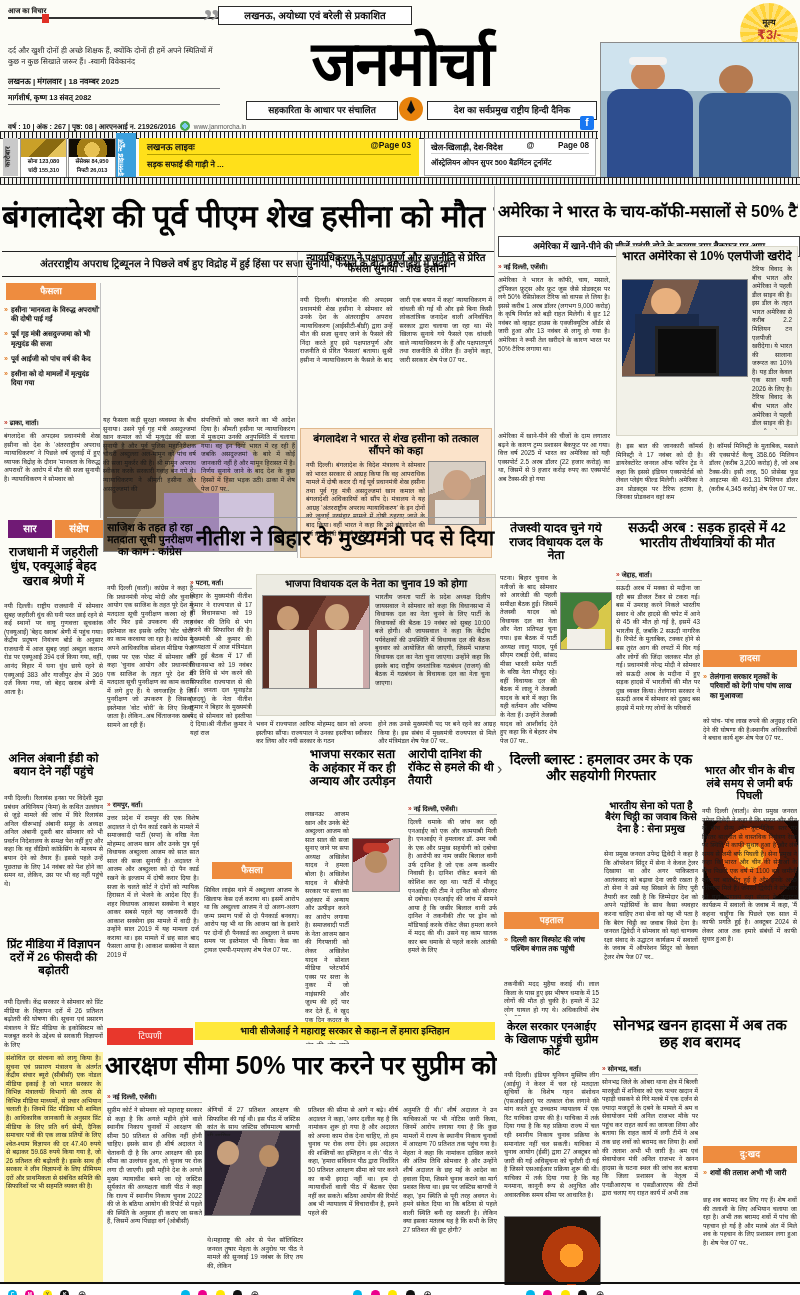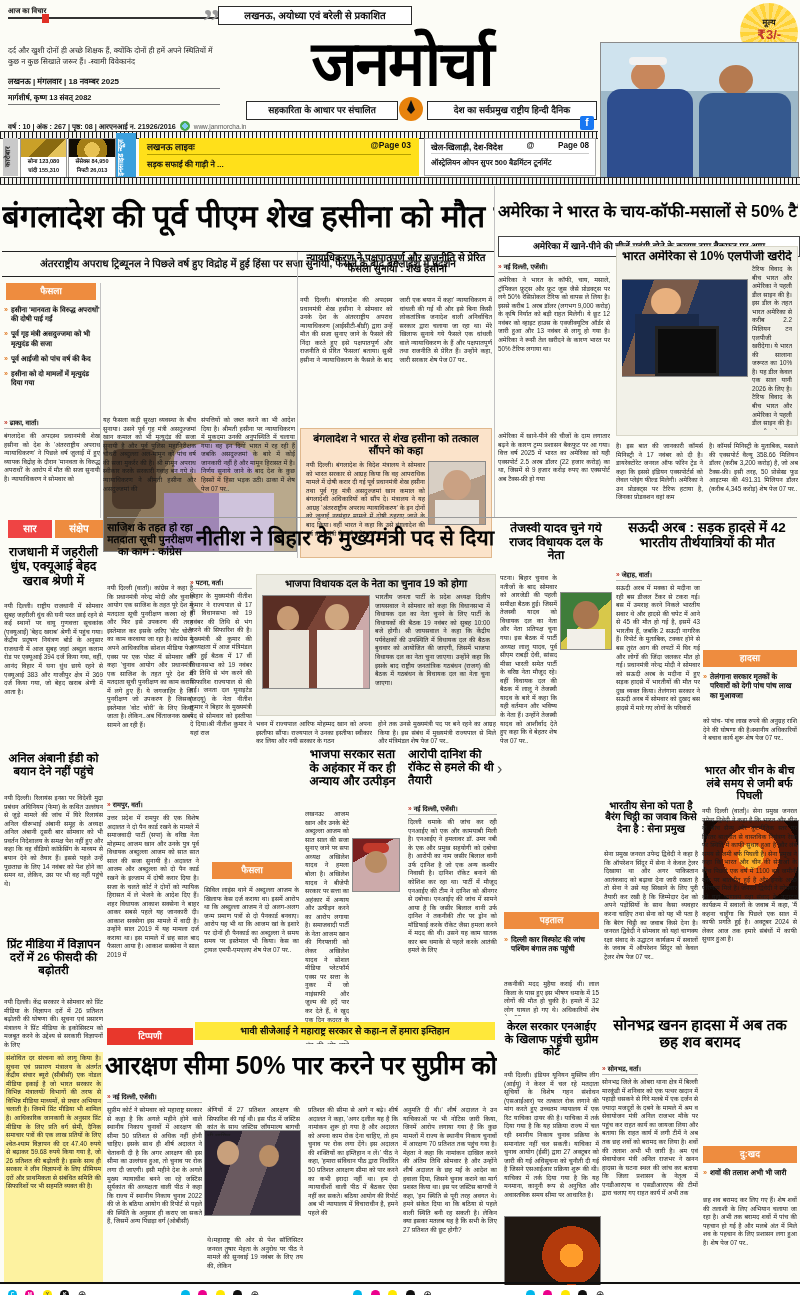--- a/index.html
+++ b/index.html
@@ -167,34 +167,34 @@
         <div class="abs" style="left:36px;top:34px;width:64px;height:60px;background:#1a2a4a"></div>
         <div class="abs" style="left:56px;top:46px;width:58px;height:44px;background:#0c0c0c;border:3px solid #222"></div>
       </div>
       <div class="bd" style="height:165px">टैरिफ विवाद के बीच भारत और अमेरिका ने पहली डील साइन की है। इस डील के तहत भारत अमेरिका से करीब 2.2 मिलियन टन एलपीजी खरीदेगा। ये भारत की सालाना जरूरत का 10% है। यह डील केवल एक साल यानी 2026 के लिए है। टैरिफ विवाद के बीच भारत और अमेरिका ने पहली डील साइन की है। इस डील के तहत भारत अमेरिका से करीब 2.2 मिलियन टन एलपीजी खरीदेगा। ये भारत की सालाना जरूरत का 10% है। यह डील केवल एक साल यानी 2026 के लिए है। इंडियन ऑइल कॉर्पोरेशन, भारत पेट्रोलियम कॉर्पोरेशन और हिंदुस्तान पेट्रोलियम कॉर्पोरेशन ने अमेरिकी एनर्जी सप्लायर्स- शेवरॉन, फिलिप्स 66 और टोटल एनर्जीज ट्रेडिंग के साथ की है। भारत दुनिया का दूसरा बड़ा एलपीजी उपभोक्ता है। अभी भारत अपनी एलपीजी जरूरतों का 50% से ज्यादा आयात करता है और ज्यादातर सप्लाई पश्चिम एशिया के बाजारों से आती है।</div>
     </div>
   </div>
   <div class="abs bd" style="left:616px;top:442px;width:87px;height:74px">है। इस बात की जानकारी कॉमर्स मिनिस्ट्री ने 17 नवंबर को दी है। डायरेक्टोरेट जनरल ऑफ फॉरेन ट्रेड ने कहा कि इससे इंडियन एक्सपोर्टर्स को लेवल प्लेइंग फील्ड मिलेगी। अमेरिका ने उन प्रोडक्ट्स पर टैरिफ हटाया है, जिनका प्रोडक्शन वहां कम</div>
   <div class="abs bd" style="left:709px;top:442px;width:89px;height:74px">है। कॉमर्स मिनिस्ट्री के मुताबिक, मसाले की एक्सपोर्ट वैल्यू 358.66 मिलियन डॉलर (करीब 3,200 करोड़) है, जो अब टैक्स-फ्री। इसी तरह, 50 प्रोसेस्ड फूड आइटम्स की 491.31 मिलियन डॉलर (करीब 4,345 करोड़) शेष पेज 07 पर..</div>
 
   <div class="abs" style="left:4px;top:520px;width:99px;height:20px">
-    <span style="position:absolute;left:4px;top:0;width:44px;height:18px;background:#ef4444;color:#fff;font-weight:800;font-size:10px;text-align:center;line-height:18px">सार</span>
+    <span style="position:absolute;left:4px;top:0;width:44px;height:18px;background:#701a75;color:#fff;font-weight:800;font-size:10px;text-align:center;line-height:18px">सार</span>
     <span style="position:absolute;left:51px;top:0;width:48px;height:18px;background:#ee8c3f;color:#fff;font-weight:800;font-size:10px;text-align:center;line-height:18px">संक्षेप</span>
   </div>
   <div class="abs hl" style="left:4px;top:545px;width:99px;height:54px;font-size:12.5px">राजधानी में जहरीली धुंध, एक्यूआई बेहद खराब श्रेणी में</div>
   <div class="abs bd" style="left:4px;top:602px;width:99px;height:146px">नयी दिल्ली। राष्ट्रीय राजधानी में सोमवार सुबह जहरीली धुंध की घनी परत छाई रहने से कई स्थानों पर वायु गुणवत्ता सूचकांक (एक्यूआई) 'बेहद खराब' श्रेणी में पहुंच गया। केंद्रीय प्रदूषण नियंत्रण बोर्ड के अनुसार राजधानी में आज सुबह जहां अब्दुल कलाम रोड पर एक्यूआई 394 दर्ज किया गया, वहीं, आनंद विहार में घना धुंध छाये रहने से एक्यूआई 383 और गाजीपुर क्षेत्र में 369 दर्ज किया गया, जो बेहद खराब श्रेणी में आता है।</div>
   <div class="abs hl" style="left:4px;top:752px;width:99px;height:38px;font-size:11.5px">अनिल अंबानी ईडी को बयान देने नहीं पहुंचे</div>
   <div class="abs bd" style="left:4px;top:794px;width:99px;height:140px">नयी दिल्ली। रिलायंस इन्फ्रा पर विदेशी मुद्रा प्रबंधन अधिनियम (फेमा) के कथित उल्लंघन से जुड़े मामले की जांच में घिरे रिलायंस अनिल धीरूभाई अंबानी समूह के अध्यक्ष अनिल अंबानी दूसरी बार सोमवार को भी प्रवर्तन निदेशालय के समक्ष पेश नहीं हुए और कहा कि वह वीडियो कांफ्रेंसिंग के माध्यम से बयान देने को तैयार हैं। इससे पहले उन्हें पूछताछ के लिए 14 नवंबर को पेश होने का समन था, लेकिन, उस पर भी वह नहीं पहुंचे थे।</div>
   <div class="abs hl" style="left:4px;top:938px;width:99px;height:56px;font-size:11.5px">प्रिंट मीडिया में विज्ञापन दरों में 26 फीसदी की बढ़ोतरी</div>
   <div class="abs bd" style="left:4px;top:998px;width:99px;height:52px">नयी दिल्ली। केंद्र सरकार ने सोमवार को प्रिंट मीडिया के विज्ञापन दरों में 26 प्रतिशत बढ़ोतरी की घोषणा की। सूचना एवं प्रसारण मंत्रालय ने प्रिंट मीडिया के इकोसिस्टम को मजबूत करने के उद्देश्य से सरकारी विज्ञापनों के लिए</div>
   <div class="abs bd" style="left:4px;top:1052px;width:99px;height:230px;background:#fdf2a0;padding:2px;box-sizing:border-box">संशोधित दर संरचना को लागू किया है। सूचना एवं प्रसारण मंत्रालय के अंतर्गत केंद्रीय संचार ब्यूरो (सीबीसी) एक नोडल मीडिया इकाई है जो भारत सरकार के विभिन्न मंत्रालयों/ विभागों की तरफ से विभिन्न मीडिया माध्यमों, से प्रचार अभियान चलाती है। जिनमें प्रिंट मीडिया भी शामिल है। आधिकारिक जानकारी के अनुसार प्रिंट मीडिया के लिए प्रति वर्ग सेमी, दैनिक समाचार पत्रों की एक लाख प्रतियों के लिए श्वेत-श्याम विज्ञापन की दर 47.40 रुपये से बढ़ाकर 59.68 रुपये किया गया है, जो 26 प्रतिशत की बढ़ोतरी है। इसके साथ ही सरकार ने लीन विज्ञापनों के लिए प्रीमियम दरों और प्राथमिकता से संबंधित समिति की सिफारिशों पर भी सहमति व्यक्त की है।</div>
 
   <div class="abs hl" style="left:107px;top:522px;width:86px;height:58px;font-size:10.5px">साजिश के तहत हो रहा मतदाता सूची पुनरीक्षण का काम : कांग्रेस</div>
   <div class="abs bd" style="left:107px;top:584px;width:86px;height:162px">नयी दिल्ली (वार्ता)। कांग्रेस ने कहा है कि प्रधानमंत्री नरेन्द्र मोदी और चुनाव आयोग एक साजिश के तहत पूरे देश में मतदाता सूची पुनरीक्षण करवा रहे हैं और फिर इसे उपकरण की तरह इस्तेमाल कर इसके जरिए 'वोट चोरी' का काम करवाया जा रहा है। कांग्रेस ने अपने आधिकारिक सोशल मीडिया पेज एक्स पर एक पोस्ट में सोमवार को कहा 'चुनाव आयोग और प्रधानमंत्री एक साजिश के तहत पूरे देश में मतदाता सूची पुनरीक्षण का काम कराने में लगे हुए हैं। ये जगजाहिर है कि पुनरीक्षण जो उपकरण है जिसका इस्तेमाल 'वोट चोरी' के लिए किया जाता है। लेकिन..अब चिंताजनक खबरें सामने आ रही हैं।</div>
-  <div class="abs" style="left:107px;top:1028px;width:86px;height:17px;background:#e8372c;color:#fff;font-weight:700;font-size:9px;text-align:center;line-height:17px">टिप्पणी</div>
+  <div class="abs" style="left:107px;top:1028px;width:86px;height:17px;background:#e8372c;color:#fff;font-weight:400;font-size:9px;text-align:center;line-height:17px">टिप्पणी</div>
 
   <div class="abs hr" style="left:107px;top:517px;width:690px"></div>
   <div class="abs hl" style="left:196px;top:520px;width:300px;height:36px;font-size:21px;line-height:36px;white-space:nowrap">नीतीश ने बिहार के मुख्यमंत्री पद से दिया इस्तीफा</div>
   <div class="abs byl" style="left:190px;top:578px;width:62px"><span class="mk">»</span><span>पटना, वर्ता।</span></div>
   <div class="abs bd" style="left:190px;top:592px;width:62px;height:156px">बिहार के मुख्यमंत्री नीतीश कुमार ने राज्यपाल से 17 वीं विधानसभा को 19 नवंबर की तिथि से भंग करने की सिफारिश की है। मुख्यमंत्री श्री कुमार की अध्यक्षता में आज मंत्रिमंडल की हुई बैठक में 17 वीं विधानसभा को 19 नवंबर की तिथि से भंग करने की सिफारिश राज्यपाल से की गई। जनता दल यूनाइटेड (जदयू) के नेता नीतीश कुमार ने बिहार के मुख्यमंत्री पद से सोमवार को इस्तीफा दे दिया।श्री नीतीश कुमार ने यहां राज</div>
   <div class="abs" style="left:256px;top:574px;width:240px;height:142px;background:#ecebe2;border:1px solid #d5d3c5;padding:3px 5px;box-sizing:border-box">
     <div class="hl" style="font-size:10px;height:15px;white-space:nowrap">भाजपा विधायक दल के नेता का चुनाव 19 को होगा</div>
     <div style="overflow:hidden;height:118px">
       <div class="photo" style="float:left;width:106px;height:92px;margin:2px 5px 2px 0;background:linear-gradient(120deg,#5a2e24 0 40%,#7a4436 40% 70%,#caa 70% 100%)">
         <div class="abs" style="left:14px;top:10px;width:22px;height:24px;border-radius:50%;background:#c79a73"></div>
@@ -244,20 +244,21 @@
       <div class="abs" style="left:12px;top:12px;width:22px;height:22px;border-radius:50%;background:#b98c63"></div>
     </div>
     <div class="bd" style="height:234px">लखनऊः आजम खान और उनके बेटे अब्दुल्ला आजम को सात साल की सजा सुनाए जाने पर सपा अध्यक्ष अखिलेश यादव ने हमला बोला है। अखिलेश यादव ने बीजेपी सरकार पर सत्ता का अहंकार में अन्याय और उत्पीड़न करने का आरोप लगाया है। समाजवादी पार्टी के नेता आजम खान की गिरफ्तारी को लेकर अखिलेश यादव ने सोशल मीडिया प्लेटफॉर्म एक्स पर सत्ता के नुकर में जो नाइंसाफी और जुल्म की हदें पार कर देते हैं, वे खुद एक दिन कुदरत के फैसले की गिरफ्त में आकर एक बेहद बुरे अंत की ओर जाते हैं, शेष पेज 07 पर..</div>
   </div>
 
   <div class="abs hl" style="left:408px;top:748px;width:89px;height:52px;font-size:11.5px;text-align:left">आरोपी दानिश की रॉकेट से हमले की थी तैयारी</div>
   <div class="abs byl" style="left:408px;top:804px;width:89px"><span class="mk">»</span><span>नई दिल्ली, एजेंसी।</span></div>
   <div class="abs bd" style="left:408px;top:818px;width:89px;height:226px">दिल्ली धमाके की जांच कर रही एनआईए को एक और कामयाबी मिली है। एनआईए ने हमलावर डॉ. उमर नबी के एक और प्रमुख सहयोगी को दबोचा है। आरोपी का नाम जसीर बिलाल वानी उर्फ दानिश है जो एक अन्य कश्मीर निवासी है। दानिश रॉकेट बनाने की कोशिश कर रहा था। पार्टी में मौजूद एनआईए की टीम ने दानिश को श्रीनगर से दबोचा। एनआईए की जांच में सामने आया है कि जसीर बिलाल वानी उर्फ दानिश ने तकनीकी तौर पर ड्रोन को मॉडिफाई करके रॉकेट जैसा हमला करने में मदद की थी। उसने यह काम घातक कार बम धमाके से पहले करके आतंकी हमले के लिए</div>
   <div class="abs" style="left:497px;top:760px;width:10px;height:30px;font-size:16px;color:#555">›</div>
 
+  <div class="abs hl" style="left:504px;top:752px;width:194px;height:44px;font-size:14px">दिल्ली ब्लास्ट : हमलावर उमर के एक और सहयोगी गिरफ्तार</div>
   <div class="abs photo" style="left:504px;top:800px;width:95px;height:110px;background:radial-gradient(circle at 70% 35%,#ff9c2a 0 12%,#b33a0c 12% 30%,#201812 30% 100%)">
     <div class="abs" style="left:4px;top:70px;width:34px;height:26px;border-radius:6px;background:#cfd4d8"></div>
   </div>
   <div class="abs lbl" style="left:504px;top:912px;width:95px;height:17px">पड़ताल</div>
   <div class="abs bullet" style="left:504px;top:935px;width:95px;height:42px;font-size:7.3px">
       <span class="bmk">»</span>
       <span>दिल्ली कार विस्फोट की जांच पश्चिम बंगाल तक पहुंची</span>
     </div>
   <div class="abs bd" style="left:504px;top:980px;width:95px;height:36px">तकनीकी मदद मुहैया कराई थी। लाल किला के पास हुए इस भीषण धमाके में 15 लोगों की मौत हो चुकी है। हमले में 32 लोग घायल हो गए थे। अधिकारियों शेष पेज 07 पर..</div>
 

